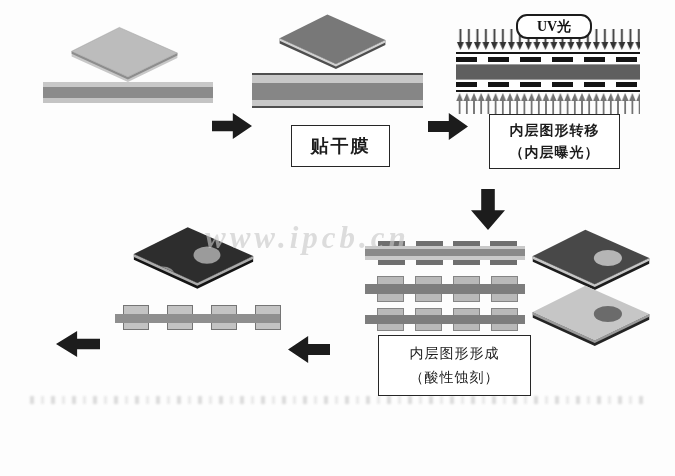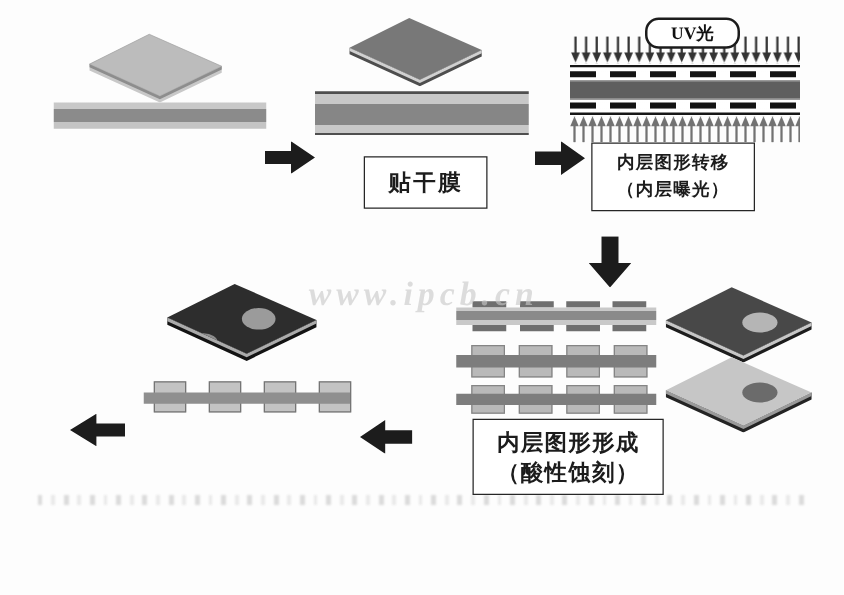--- a/index.html
+++ b/index.html
@@ -10,21 +10,21 @@
   }
   .abs{position:absolute;}
   
   .label-box{
     position:absolute;background:#ffffff;border:1.5px solid #262626;
     display:flex;flex-direction:column;align-items:center;justify-content:center;
     font-family:"Liberation Serif",serif;color:#1c1c1c;z-index:4;
   }
   .label-box .l1{font-size:18px;font-weight:700;letter-spacing:2px;line-height:1;}
   .label-box .s1{font-size:14px;font-weight:700;letter-spacing:1px;line-height:22px;}
-  .label-box .s2{font-size:18px;font-weight:700;letter-spacing:1px;line-height:24px;text-align:right;}
+  .label-box .s2{font-size:14px;font-weight:400;letter-spacing:1px;line-height:24px;text-align:right;}
   
   .blk{position:absolute;background:#1c1c1c;z-index:3;}
   .arr-right{clip-path:polygon(0 30%,52% 30%,52% 0,100% 50%,52% 100%,52% 70%,0 70%);}
   .arr-left{clip-path:polygon(100% 30%,48% 30%,48% 0,0 50%,48% 100%,48% 70%,100% 70%);}
   .arr-down{clip-path:polygon(30% 0,70% 0,70% 52%,100% 52%,50% 100%,0 52%,30% 52%);}
   
   .bar1{background:linear-gradient(#c8c8c8 0 5px,#8b8b8b 5px 16px,#c4c4c4 16px 21px);}
   .bar2{background:linear-gradient(#4f4f4f 0 2px,#c8c8c8 2px 10px,#868686 10px 27px,#c8c8c8 27px 33px,#4f4f4f 33px 35px);}
   
   .stack{display:flex;flex-direction:column;z-index:2;}
@@ -44,23 +44,22 @@
   .padbar{z-index:2;}
   .pad{position:absolute;box-sizing:border-box;}
   .pad-dark{background:#6f6f6f;}
   .pad-light{background:#c3c3c3;border:1.5px solid #757575;}
   .pad-mid{background:#b9b9b9;border:1px solid #858585;}
   .lamA{position:absolute;left:0;width:100%;background:linear-gradient(#c9c9c9 0 3px,#8a8a8a 3px 10px,#c9c9c9 10px 14px);}
   .crossbar{position:absolute;left:0;width:100%;background:#7d7d7d;z-index:2;}
   
   .watermark{
     position:absolute;z-index:6;font-style:italic;font-weight:700;
-    color:#c9c9c9;opacity:.62;font-size:27px;letter-spacing:4px;white-space:nowrap;
+    color:#c9c9c9;opacity:.62;font-size:31px;letter-spacing:4px;white-space:nowrap;
     font-family:"Liberation Serif",serif;
-    margin-left:42px;
   }
   .noise{
     position:absolute;height:8px;z-index:1;filter:blur(1px);opacity:.55;
     background:repeating-linear-gradient(90deg,rgba(140,140,140,.55) 0 4px,transparent 4px 11px,rgba(160,160,160,.4) 11px 14px,transparent 14px 21px);
   }
   .caption{
     position:absolute;left:0;width:100%;text-align:center;z-index:4;
     font-size:18px;font-weight:600;color:#2c2c2c;letter-spacing:1px;
   }
   svg{display:block;}
@@ -125,21 +124,21 @@
     <div class="ly-core"></div>
     <div class="ly-thin"></div>
     <div class="ly-white2"></div>
     <div class="ly-dash"></div>
     <div class="ly-white3"></div>
     <div class="ly-line"></div>
   </div>
   <svg class="abs" style="left:456px;top:93px" width="184" height="21">
     <rect width="184" height="21" fill="url(#pat-up)"></rect>
   </svg>
-  <div class="label-box" style="left:473px;top:114px;width:129px;height:53px">
+  <div class="label-box" style="left:489px;top:114px;width:129px;height:53px">
     <span class="s1">内层图形转移</span>
     <span class="s1">（内层曝光）</span>
   </div>
 
   <div class="blk arr-down" style="left:471px;top:189px;width:34px;height:41px"></div>
 
   <div class="abs padbar" style="left:365px;top:241px;width:160px;height:24px">
     <div class="pad pad-dark" style="left:13px;top:0;width:27px;height:5px"></div>
     <div class="pad pad-dark" style="left:51px;top:0;width:27px;height:5px"></div>
     <div class="pad pad-dark" style="left:88px;top:0;width:27px;height:5px"></div>

